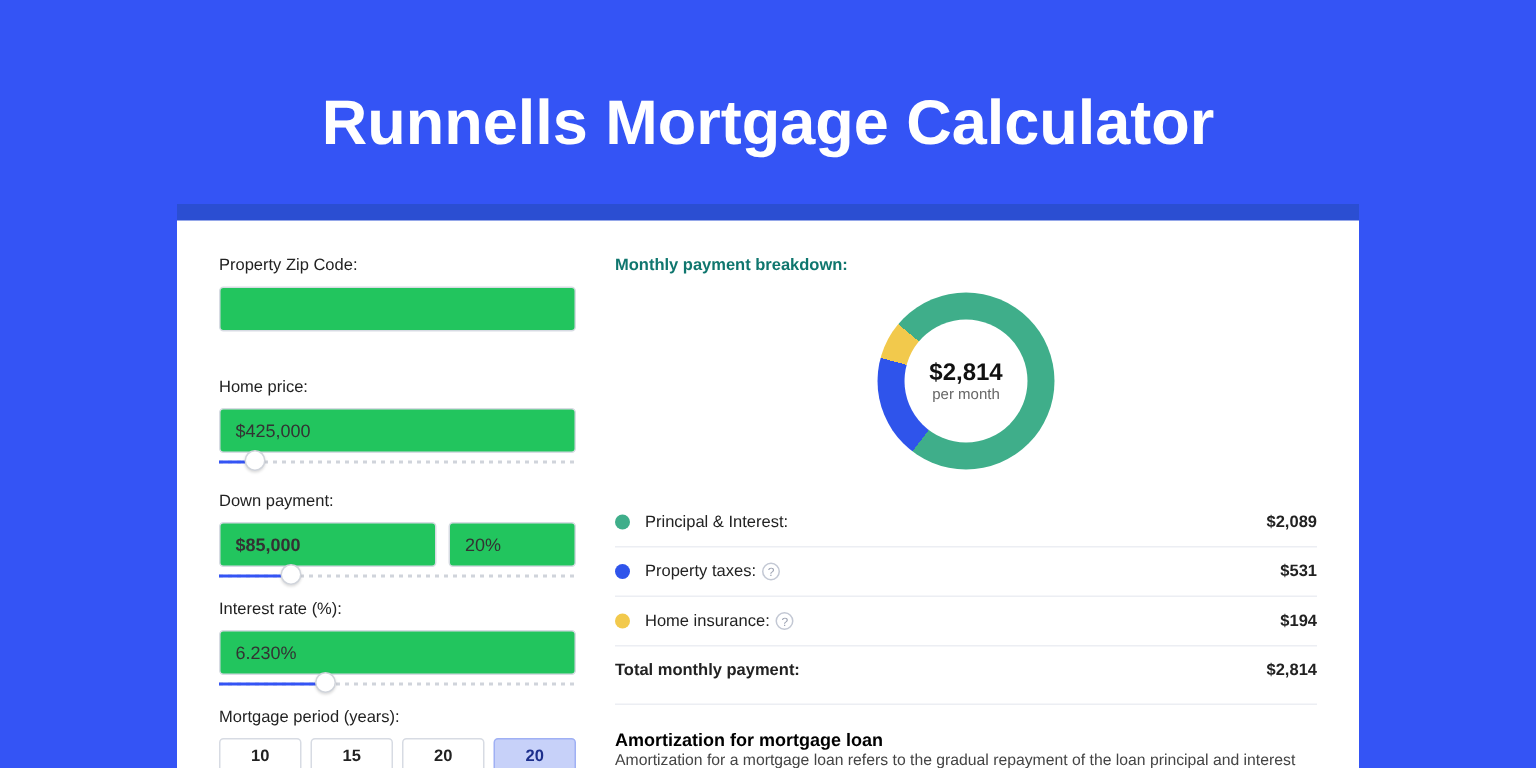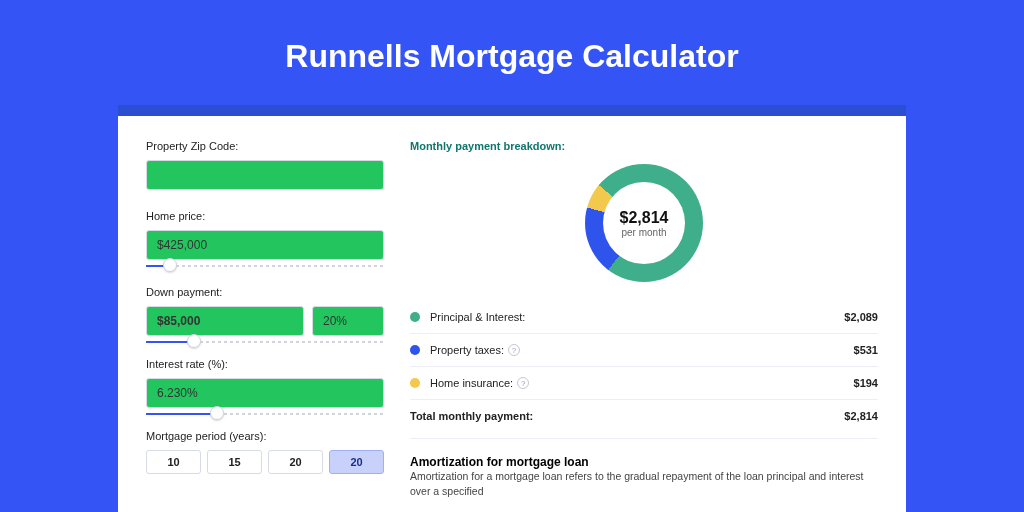--- a/index.html
+++ b/index.html
@@ -2,23 +2,23 @@
 <html><head>
 <meta charset="utf-8">
 <style>
   * { box-sizing: border-box; margin: 0; padding: 0; }
   html, body { width: 1024px; height: 512px; overflow: hidden; font-family: Arial, Helvetica, sans-serif; }
   body { background: #3454f5; }
 
   .page-title {
     text-align: center;
     color: #fff;
-    font-size: 32px;
+    font-size: 42px;
     font-weight: 700;
-    padding-top: 38px;
+    padding-top: 58px;
     padding-bottom: 30px;
   }
 
   .outer-card {
     background: #2b4ed2;
     width: 788px;
     margin: 0 auto;
     height: 400px;
     position: relative;
   }
@@ -43,21 +43,21 @@
     width: 100%;
     height: 30px;
     border: 1px solid #d7dbe3;
     border-radius: 3px;
     font-size: 12px;
     padding: 0 10px;
     color: #333;
     background:#22c55e;
   }
   .text-input::placeholder { color:#999; }
-  .row-gap { margin-bottom: 20px; }
+  .row-gap { margin-bottom: 31px; }
   .row-gap-sm { margin-bottom: 10px; }
 
   .slider-track {
     position: relative;
     margin-top: 2px;
     height: 8px;
   }
   .slider-track .line {
     position:absolute;
     left:0; right:0; top:3px;
@@ -77,21 +77,21 @@
     border-radius:50%;
     background:#fff;
     border:1px solid #d0d4db;
     box-shadow:0 1px 2px rgba(0,0,0,0.15);
     transform:translateX(-50%);
     cursor:pointer;
   }
 
   .dp-row { display:flex; gap:8px; }
   .dp-row .text-input:first-child { flex: 1; font-weight: bold; }
-  .dp-row .text-input:last-child  { width: 72px; }
+  .dp-row .text-input:last-child  { width: 85px; }
 
   .period-row { display:flex; gap:6px; }
   .period-btn {
     flex:1;
     height:24px;
     border:1px solid #d7dbe3;
     border-radius:3px;
     background:#fff;
     font-size:11px;
     font-weight:600;

